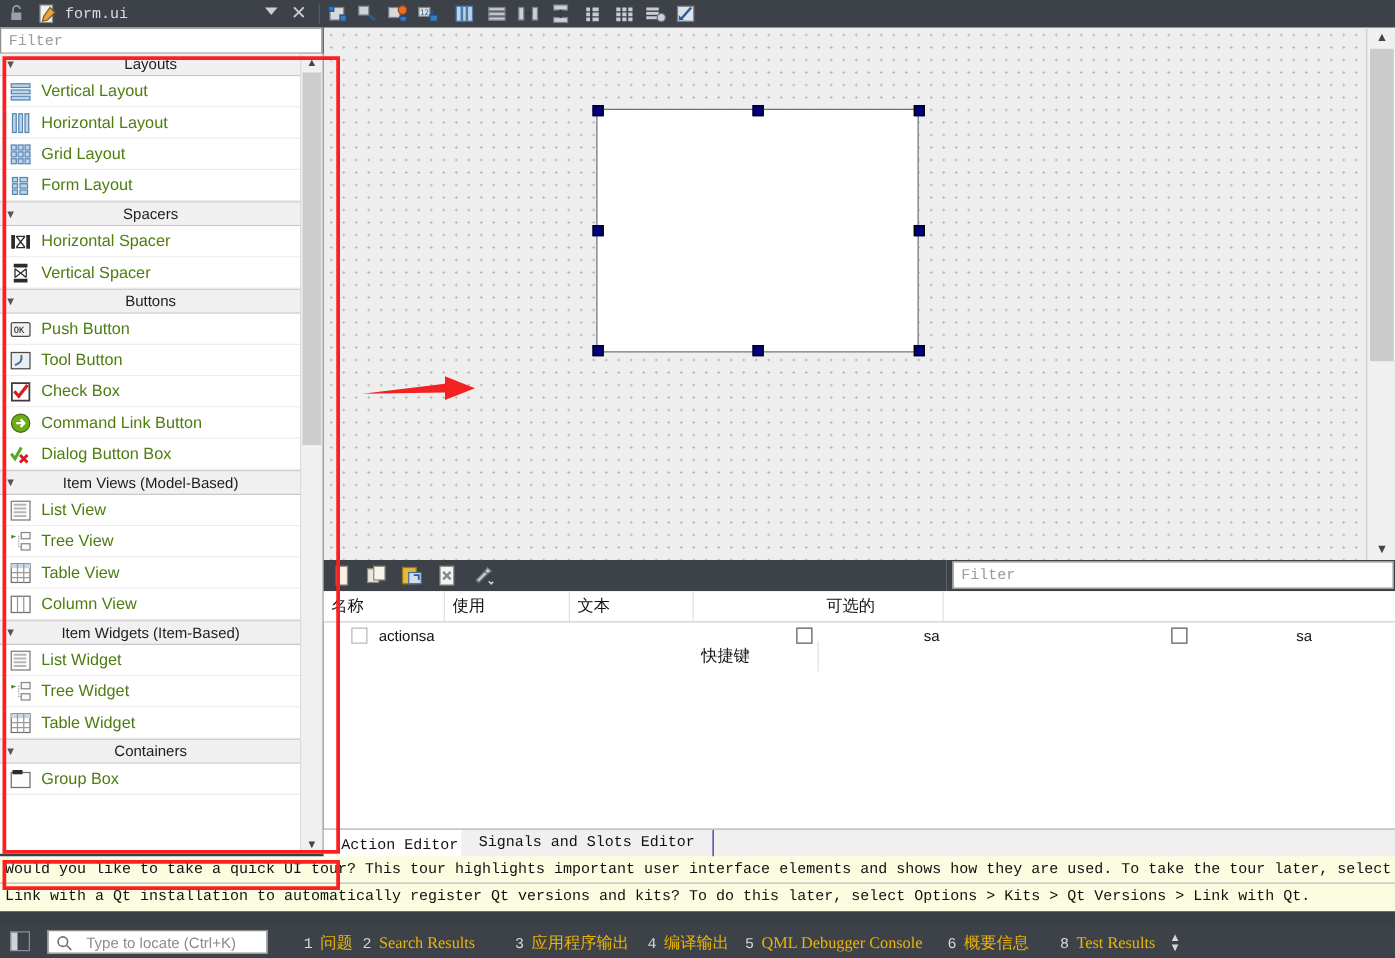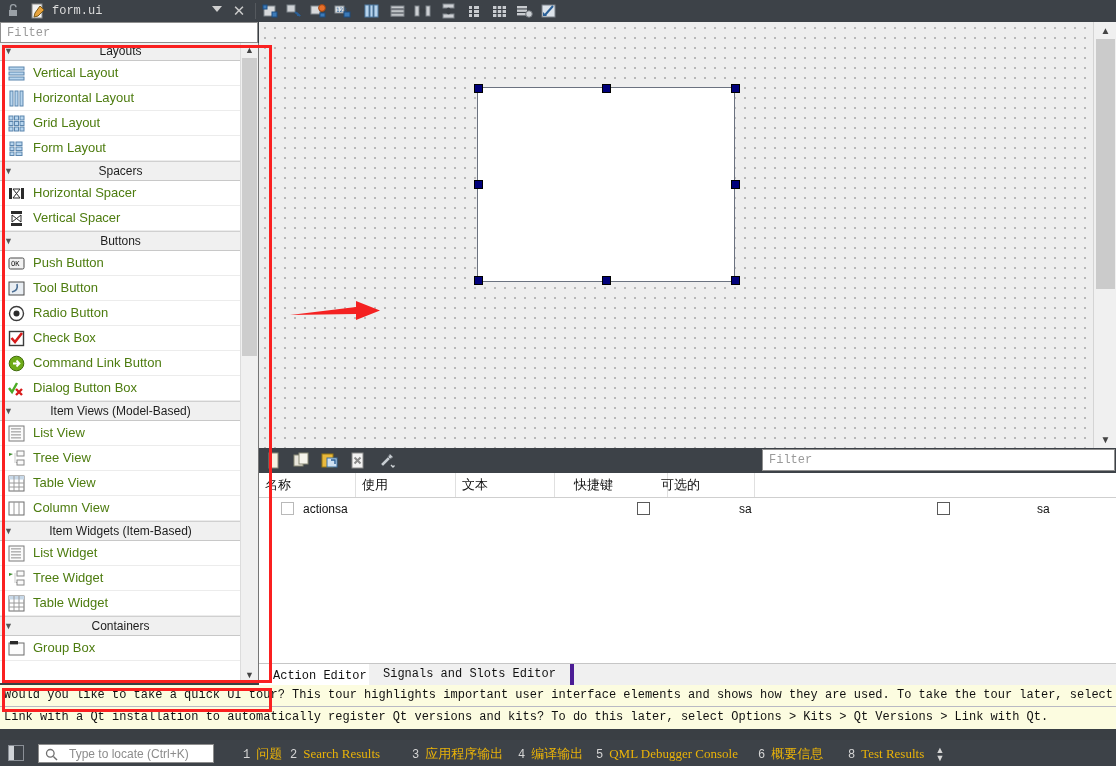--- a/index.html
+++ b/index.html
@@ -79,21 +79,21 @@
      font-family:"Liberation Sans",sans-serif;}
   .ae-cbsmall{position:absolute;width:13px;height:13px;border:1px solid #5a5a5a;background:#fff;box-sizing:border-box;}
   .ae-cbgrey{position:absolute;width:13px;height:13px;border:1px solid #b9b9b9;background:#fff;box-sizing:border-box;}
 
   
   .tabstrip{position:absolute;left:259px;top:663px;width:857px;height:22px;background:#f0f0f0;
      border-top:1px solid #c6c6c6;}
   .etab{position:absolute;top:0;height:22px;line-height:21px;padding:0 14px;
      font-family:"Liberation Mono",monospace;font-size:12px;color:#111;box-sizing:border-box;}
   .etab.sel{background:#fff;border-top:2px solid #fff;border-right:1px solid #c6c6c6;}
-  .etab.unsel{background:#f0f0f0;border-right:4px solid #4c1d95;}
+  .etab.unsel{background:#f0f0f0;border-right:1px solid #4c1d95;}
 
   
   .tip{position:absolute;left:0;width:1116px;height:22px;background:#fcfce0;
      border-bottom:1px solid #b9b9c4;box-sizing:border-box;}
   .tip span{position:absolute;left:4px;top:3px;font-family:"Liberation Mono",monospace;
      font-size:12px;color:#101010;white-space:nowrap;}
   .tip1{top:685px;}
   .tip2{top:707px;border-bottom:none;}
 
   
@@ -292,24 +292,20 @@
         <div class="wb-cat"><span class="chev">▼</span><span>Buttons</span></div>
         <div class="wb-item"><span class="ic"><svg width="17" height="17" viewBox="0 0 17 17">
               <rect x="1" y="3" width="15" height="11" rx="1.5" fill="#f2f2f2" stroke="#4a4a4a"></rect>
               <text x="3" y="11" font-size="7" font-family="monospace" fill="#111">OK</text>
             </svg></span><span>Push Button</span></div>
         <div class="wb-item"><span class="ic"><svg width="17" height="17" viewBox="0 0 17 17">
               <rect x="1" y="2" width="15" height="13" fill="#e9eef3" stroke="#4a4a4a"></rect>
               <path d="M4 12c4-1 6-4 5-8" fill="none" stroke="#4a6d93" stroke-width="1.6"></path>
             </svg></span><span>Tool Button</span></div>
         <div class="wb-item"><span class="ic"><svg width="17" height="17" viewBox="0 0 17 17">
-              <circle cx="8.5" cy="8.5" r="7" fill="#fff" stroke="#3c3c3c" stroke-width="1.4"></circle>
-              <circle cx="8.5" cy="8.5" r="3" fill="#2b2b2b"></circle>
-            </svg></span><span>Radio Button</span></div>
-        <div class="wb-item"><span class="ic"><svg width="17" height="17" viewBox="0 0 17 17">
               <rect x="1.5" y="1.5" width="14" height="14" fill="#fff" stroke="#3c3c3c" stroke-width="1.4"></rect>
               <path d="M3.5 8l3.5 4 7-9" fill="none" stroke="#d81b1b" stroke-width="2.6"></path>
             </svg></span><span>Check Box</span></div>
         <div class="wb-item"><span class="ic"><svg width="17" height="17" viewBox="0 0 17 17">
               <circle cx="8.5" cy="8.5" r="7.3" fill="#6eab18" stroke="#3f6a0b"></circle>
               <path d="M5 8.5h6M8.5 5.5l3 3-3 3" fill="none" stroke="#fff" stroke-width="1.8"></path>
             </svg></span><span>Command Link Button</span></div>
         <div class="wb-item"><span class="ic"><svg width="17" height="17" viewBox="0 0 17 17">
               <path d="M1 8l3 4 5-9" fill="none" stroke="#4bab25" stroke-width="2.4"></path>
               <path d="M8 9l6 6M14 9l-6 6" stroke="#d81b1b" stroke-width="2.4"></path>
@@ -428,21 +424,21 @@
     </div>
     <div class="ae-filterwrap">
       <div class="ae-filter">
         <span>Filter</span>
       </div>
     </div>
     <div class="ae-header" id="ae-header">
         <div class="ae-th" style="left: 0px; width: 97px;">名称</div>
         <div class="ae-th" style="left: 97px; width: 100px;">使用</div>
         <div class="ae-th" style="left: 197px; width: 99px;">文本</div>
-        <div class="ae-th" style="left: 309px; width: 100px;">快捷键</div>
+        <div class="ae-th" style="left: 296px; width: 100px; margin-top: 40px;">快捷键</div>
         <div class="ae-th" style="left: 396px; width: 100px;">可选的</div>
       </div>
     <div class="ae-row">
       <div class="ae-cbgrey" style="left:6px;top:5px"></div>
       <div class="ae-td" style="left:28px">actionsa</div>
       <div class="ae-cbsmall" style="left:362px;top:5px"></div>
       <div class="ae-td" style="left:464px">sa</div>
       <div class="ae-cbsmall" style="left:662px;top:5px"></div>
       <div class="ae-td" style="left:762px">sa</div>
     </div>

